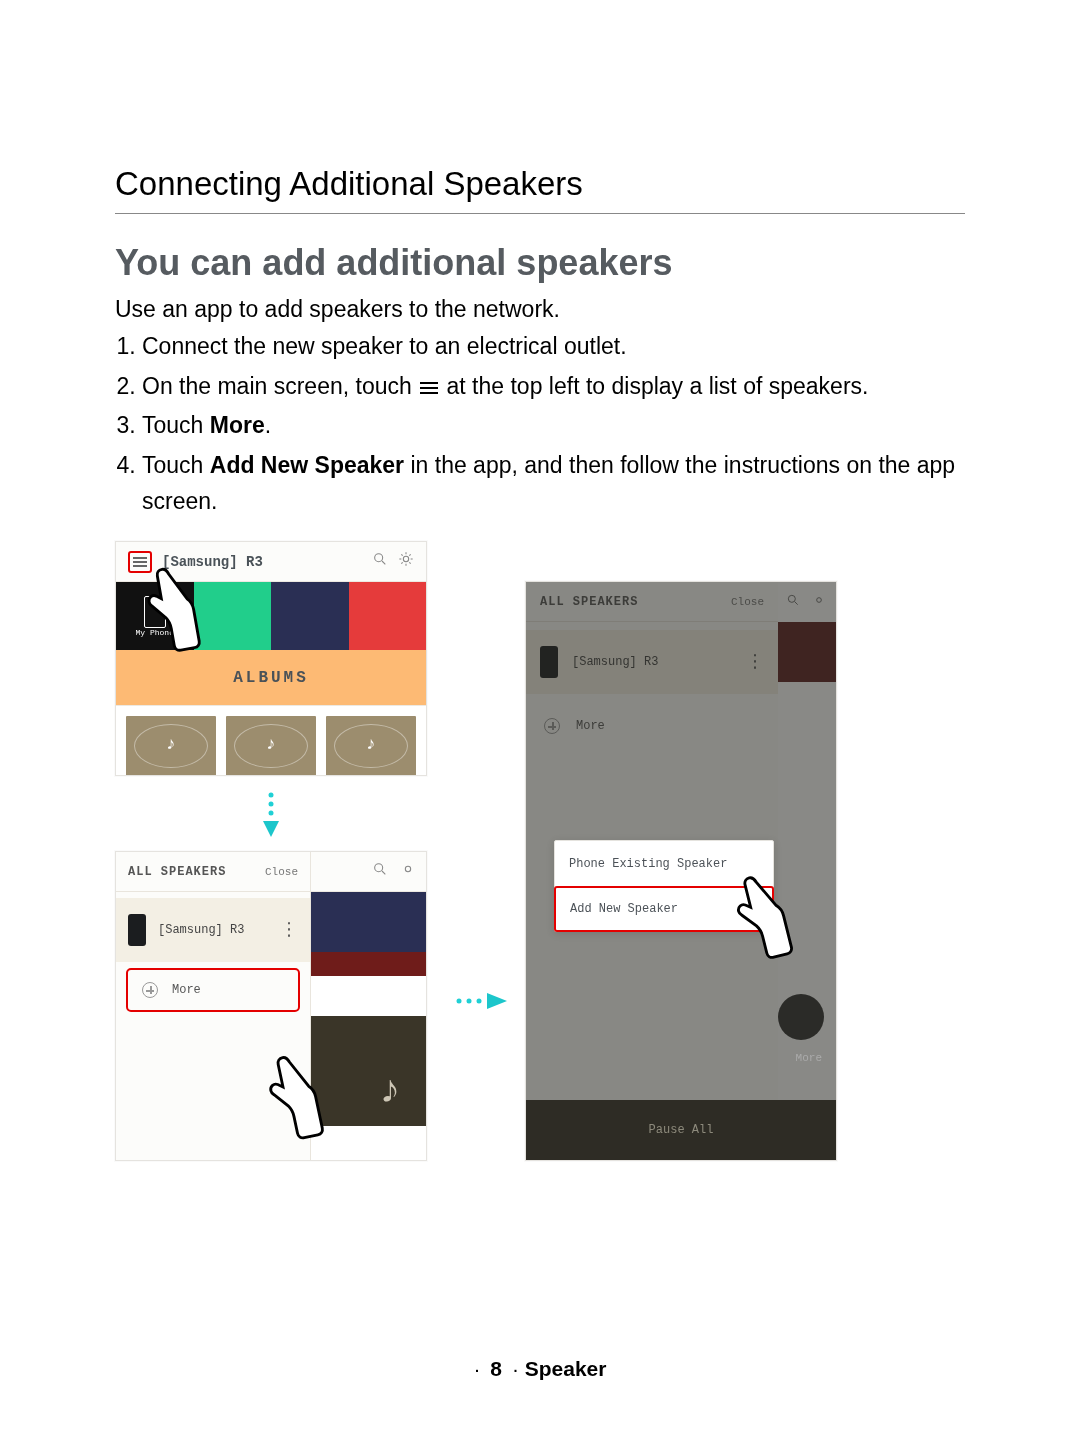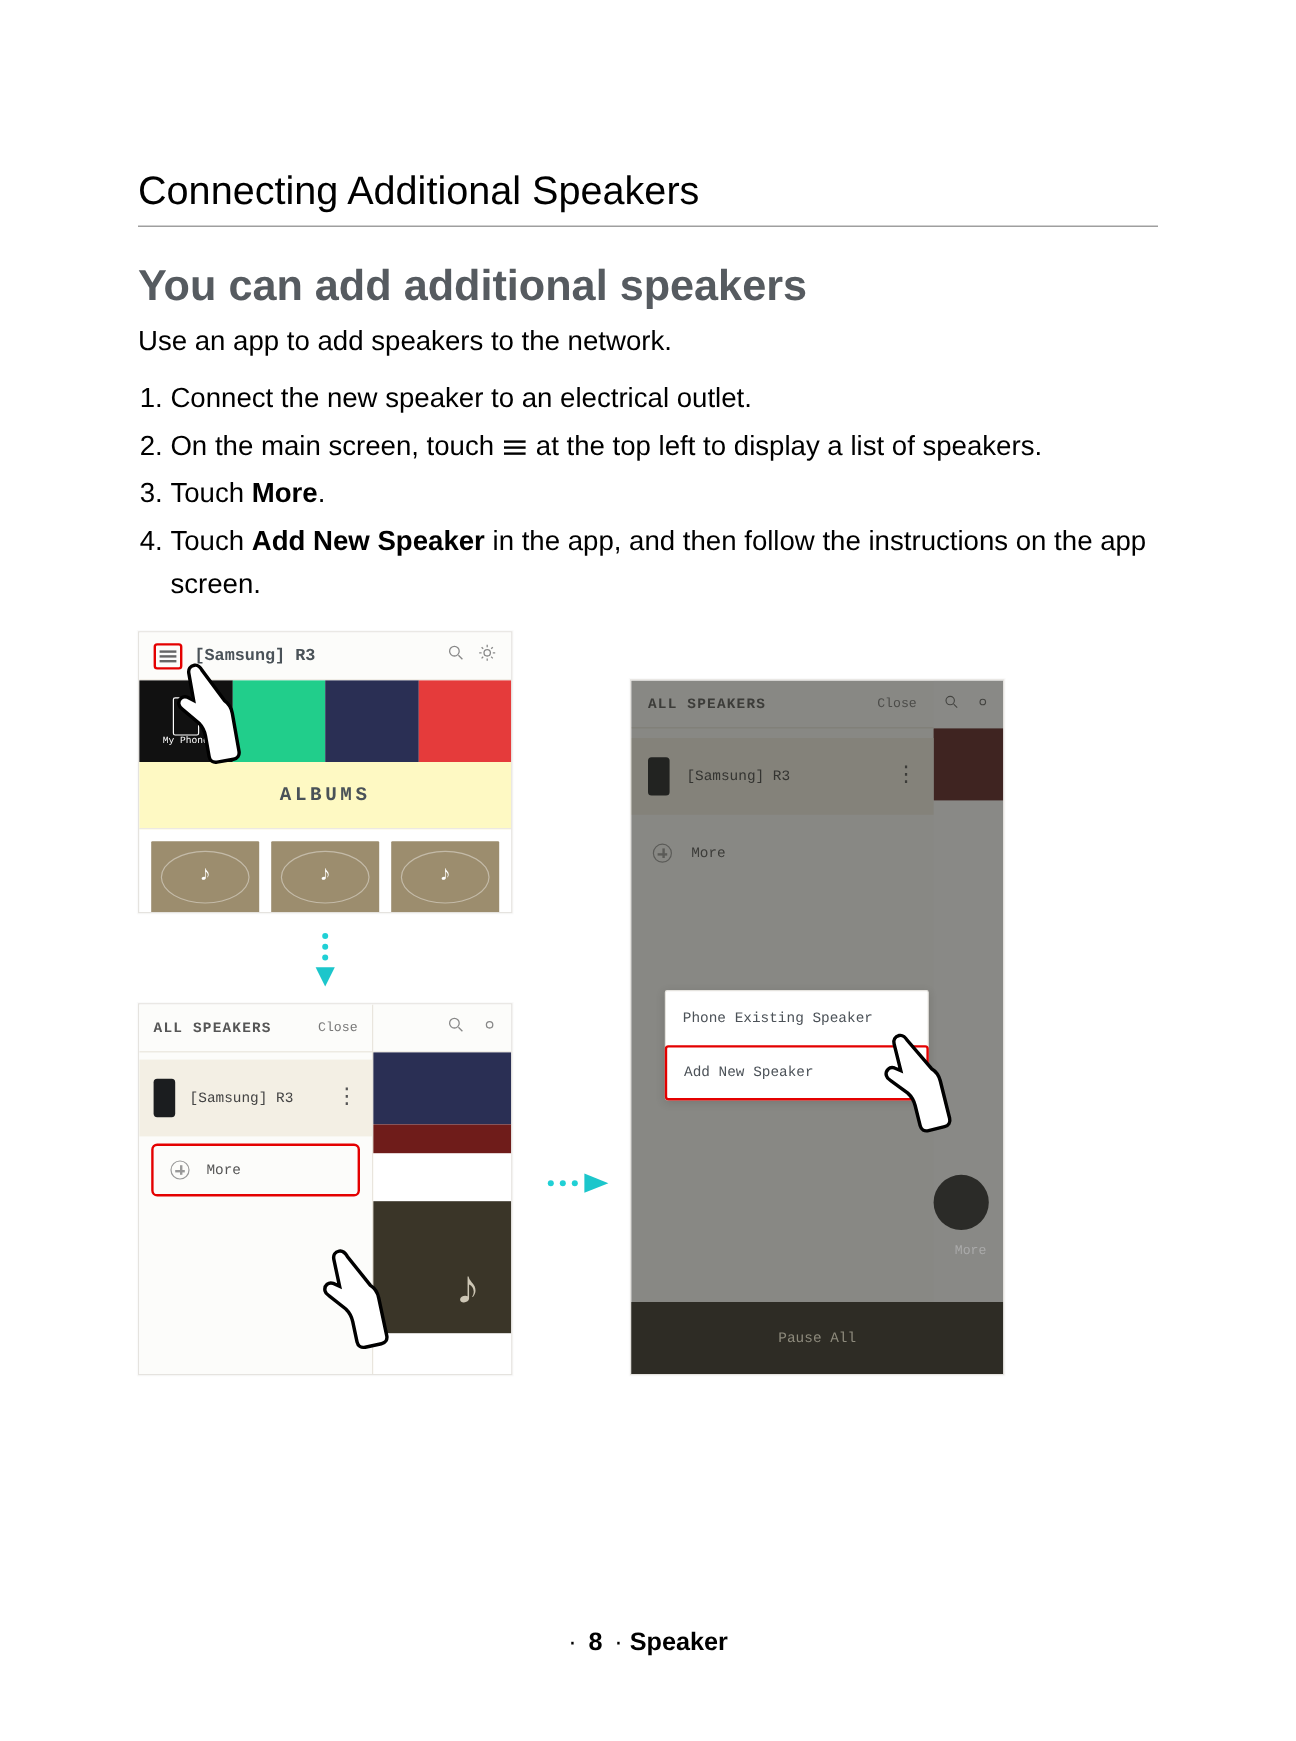--- a/index.html
+++ b/index.html
@@ -11,31 +11,32 @@
     height: 1451px;
     padding: 140px 115px 60px 115px;
     position: relative;
   }
   .h1 {
     font-size: 33px;
     font-weight: 400;
     border-bottom: 1px solid #888;
     padding-bottom: 10px;
     margin-bottom: 28px;
+    margin-top: 25px;
   }
   .h2 {
     font-size: 36px;
     font-weight: 600;
     color: #565b60;
     margin-bottom: 12px;
   }
   .intro {
     font-size: 23px;
     font-weight: 300;
-    margin-bottom: 16px;
+    margin-bottom: 6px;
   }
   ol.steps {
     list-style: decimal;
     padding-left: 27px;
     font-size: 23px;
     font-weight: 300;
     line-height: 1.55;
   }
   ol.steps li { margin-bottom: 4px; }
   .bold { font-weight: 700; }
@@ -72,21 +73,21 @@
   .m1-title { font-size:14px; font-weight:700; color:#4a5258; flex:1;}
   .m1-act svg { width:16px; height:16px; }
   .icn { stroke:#888; fill:none; stroke-width:1.6; }
   .m1-tiles { display:flex; height:68px;}
   .tile { flex:1;}
   .tile.phone{background:#111; color:#fff; display:flex;flex-direction:column;align-items:center;justify-content:center;font-size:8px;}
   .tile.phone .scr{width:22px;height:32px;border:1.5px solid #fff;border-radius:2px;}
   .tile.green{background:#21ce8b;}
   .tile.navy{background:#2a2f54;}
   .tile.red{background:#e53b3b;}
-  .m1-albums{height:56px;background:#fef9c3;display:flex;align-items:center;justify-content:center;font-size:16px;font-weight:700;letter-spacing:3px;color:#4a5258;border-bottom:1px solid #ede9e2;}
+  .m1-albums{height:56px;background:#fdba74;display:flex;align-items:center;justify-content:center;font-size:16px;font-weight:700;letter-spacing:3px;color:#4a5258;border-bottom:1px solid #ede9e2;}
   .m1-albrow{display:flex;gap:10px;padding:10px 10px 0 10px;}
   .alb{flex:1;height:60px;background:#9c8d6e;position:relative;border-radius:1px;}
   .alb::after{content:"";position:absolute;inset:8px;border:1px solid rgba(255,255,255,.4);border-radius:50%;}
   .alb .note{position:absolute;top:50%;left:50%;transform:translate(-50%,-60%);color:#fff;font-size:18px;}
 
   
   .m2 { left:0; top:310px; width:312px; height:310px;}
   .m2-drawer{position:absolute;left:0;top:0;width:195px;height:100%;background:#fcfcfa;border-right:1px solid #e9e5dd;}
   .m2-right{position:absolute;right:0;top:0;width:117px;height:100%;}
   .m2-rbar{height:40px;background:#fcfcfa;display:flex;align-items:center;justify-content:flex-end;gap:12px;padding-right:10px;border-bottom:1px solid #ede9e2;}

